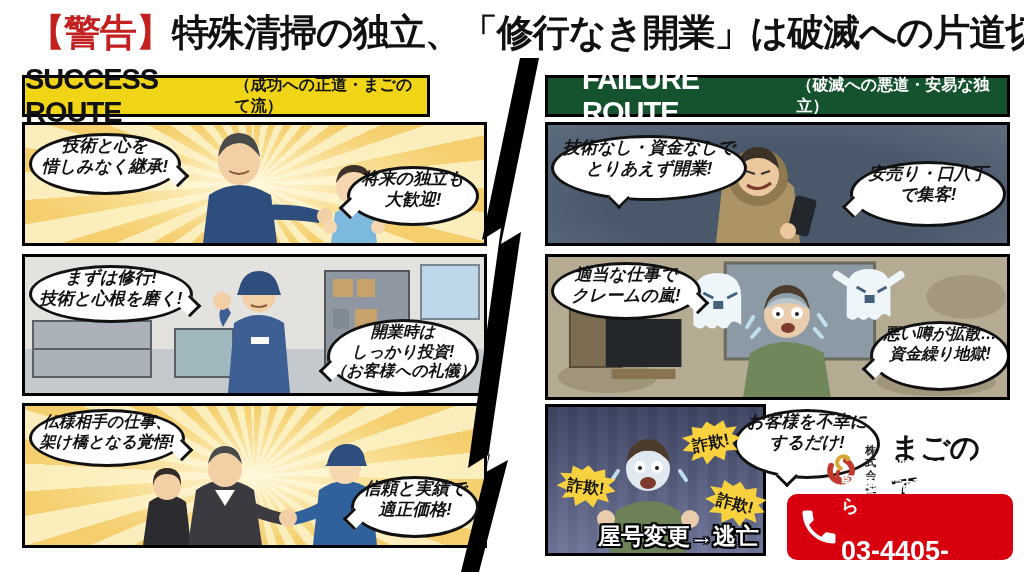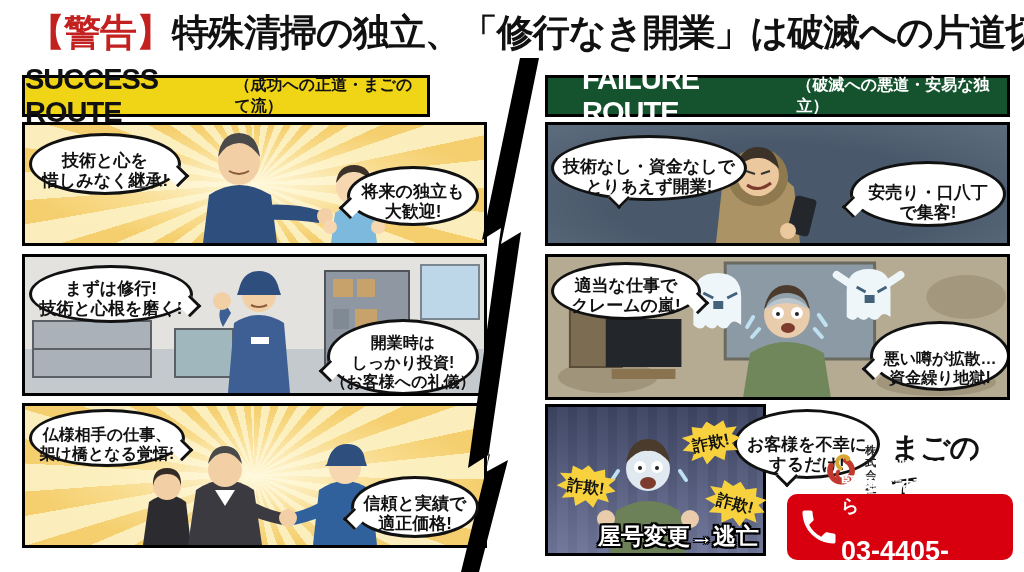--- a/index.html
+++ b/index.html
@@ -27,22 +27,22 @@
   .workshop { background:linear-gradient(#e3e2de 0 68%, #c4c9ce 68% 100%); }
   .darkroom { background:radial-gradient(ellipse at 50% 62%, #49586a 0 52%, #5d6d7e 100%); }
   .dirty    { background:#b5aa92; }
   .stripes  { background:
       linear-gradient(180deg, rgba(36,42,66,.45), rgba(142,148,184,.45)),
       repeating-linear-gradient(90deg, #4d5574 0 9px, #5a6284 9px 20px); }
   .scene { position:absolute; inset:0; width:100%; height:100%; }
 
   
   .bubble { position:absolute; background:#fff; border:3px solid #111; border-radius:50%;
-            display:flex; align-items:flex-end; justify-content:center; text-align:center;
-            z-index:5; }
+            display:flex; align-items:flex-start; justify-content:center; text-align:center;
+            z-index:5;font-style:italic; }
   .bubble .txt { white-space:pre-line; font-weight:800; font-size:17px; line-height:1.22; color:#111; }
   .bubble.small .txt { font-size:16px; }
   .bubble::after { content:""; position:absolute; width:13px; height:13px; background:#fff;
             border-right:3px solid #111; border-bottom:3px solid #111; }
   .t-r::after { right:-8px; top:58%; transform:rotate(-45deg); }
   .t-l::after { left:-8px;  top:58%; transform:rotate(135deg); }
   .t-b::after { bottom:-8px; left:30%; transform:rotate(45deg); }
 
   
   .burst { position:absolute; display:flex; align-items:center; justify-content:center;

